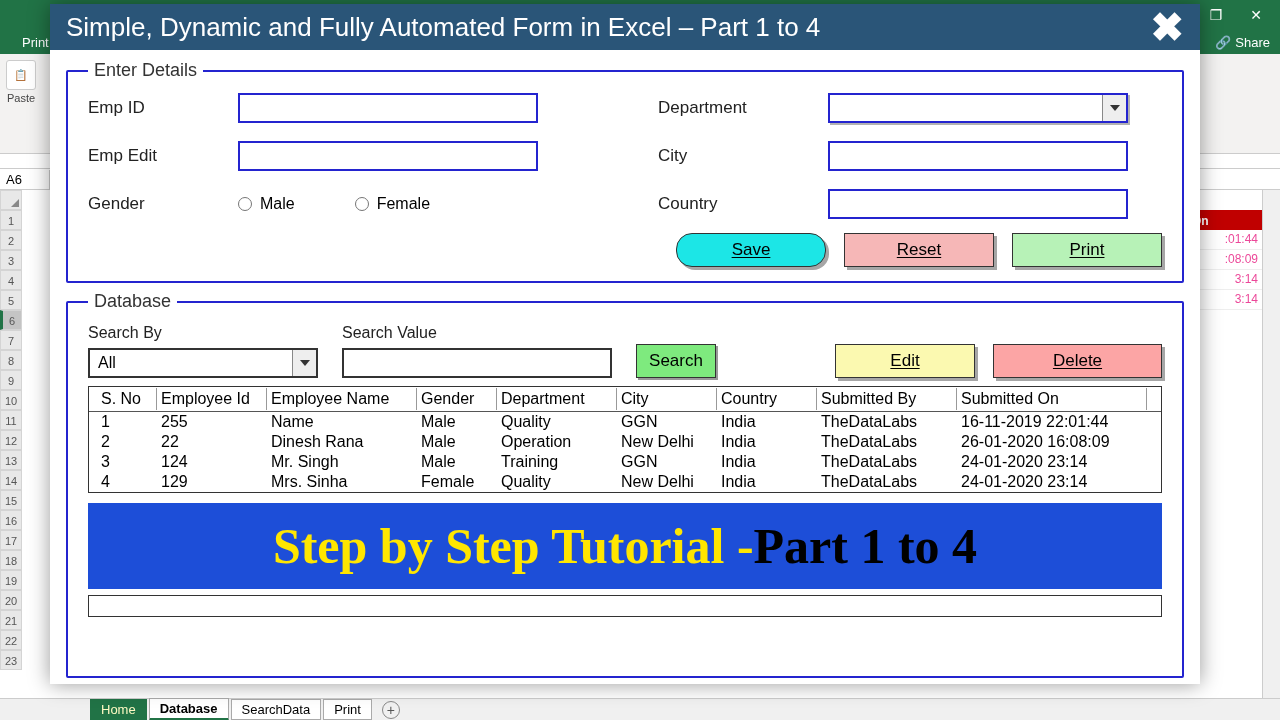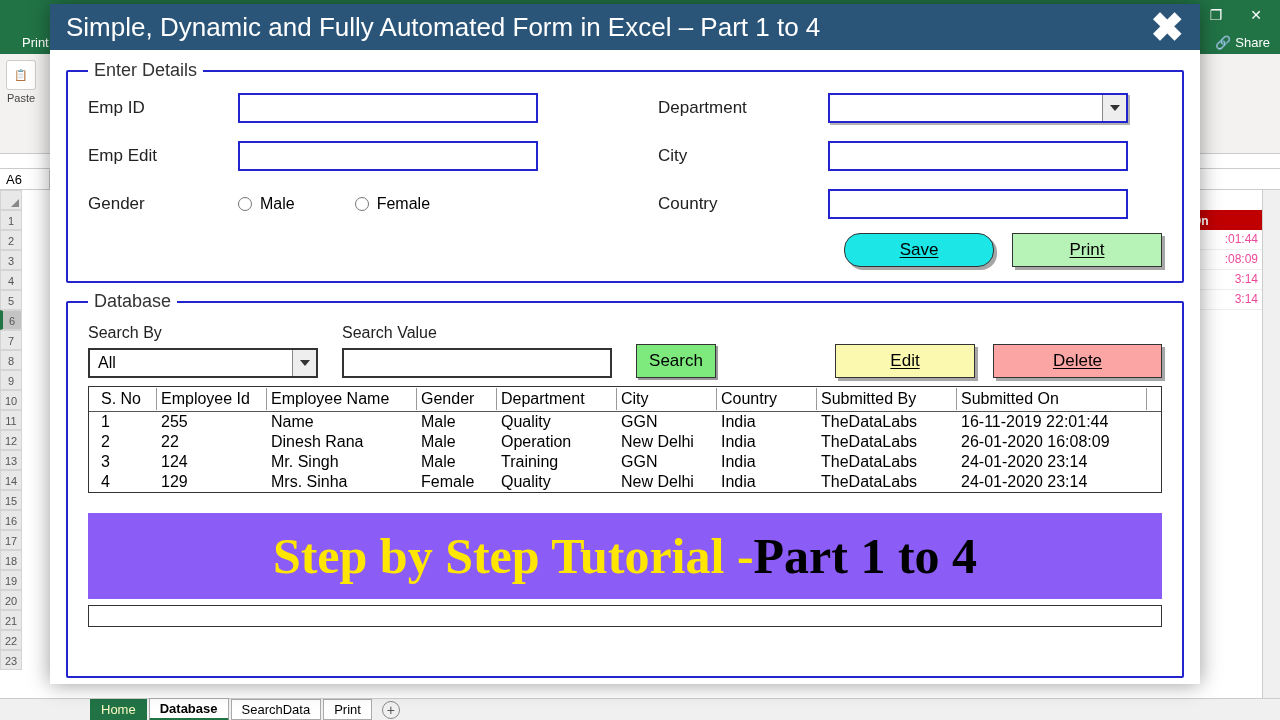--- a/index.html
+++ b/index.html
@@ -187,22 +187,22 @@
 .lv-head, .lv-row {
   display:grid;
   grid-template-columns: 60px 110px 150px 80px 120px 100px 100px 140px 190px;
   padding: 1px 8px;
 }
 .lv-head > div { border-right:1px solid #999; padding:2px 4px;}
 .lv-head { border-bottom:1px solid #555;}
 .lv-row > div { padding:0 4px;}
 
 .banner {
-  margin-top:20px;
-  background:#8b5cf6;
+  margin-top:10px;
+  background:#1d4ed8;
   height:86px;
   display:flex; align-items:center; justify-content:center;
   font-size:50px; font-weight:bold;
   font-family: Georgia, serif;
 }
 .banner .y { color:#ffe600;}
 .banner .b { color:#000;}
 .statusbar { height:22px; border:1px solid #333; margin-top:6px;}
 </style>
 </head>
@@ -308,20 +308,21 @@
               <input type="radio" name="g" style="">
               <span>Female</span>
             </label>
         </div>
         <div></div>
         <div class="lbl">Country</div>
         <input class="txt" style="">
       </div>
       <div class="btn-row">
         <button class="btn save">Save</button>
+        <button class="btn reset">Reset</button>
         <button class="btn print">Print</button>
       </div>
     </fieldset>
 
     <fieldset style="flex:1; display:flex; flex-direction:column;">
       <legend>Database</legend>
       <div class="db-top">
         <div class="db-col">
           <div class="lbl">Search By</div>
           <div class="searchby">

